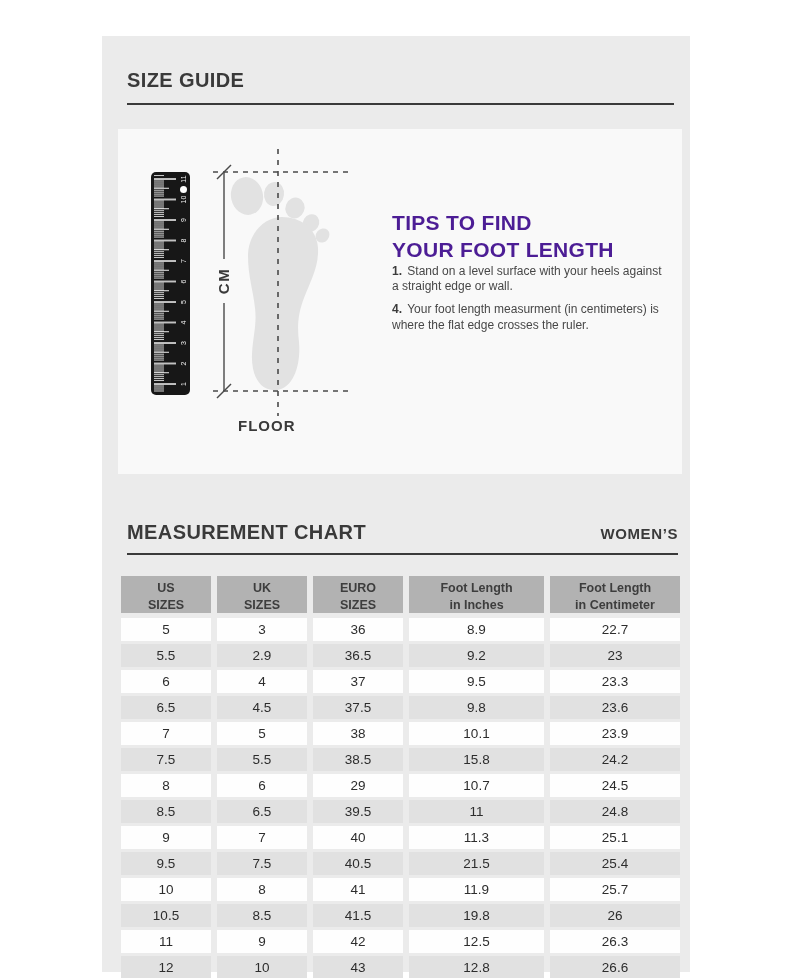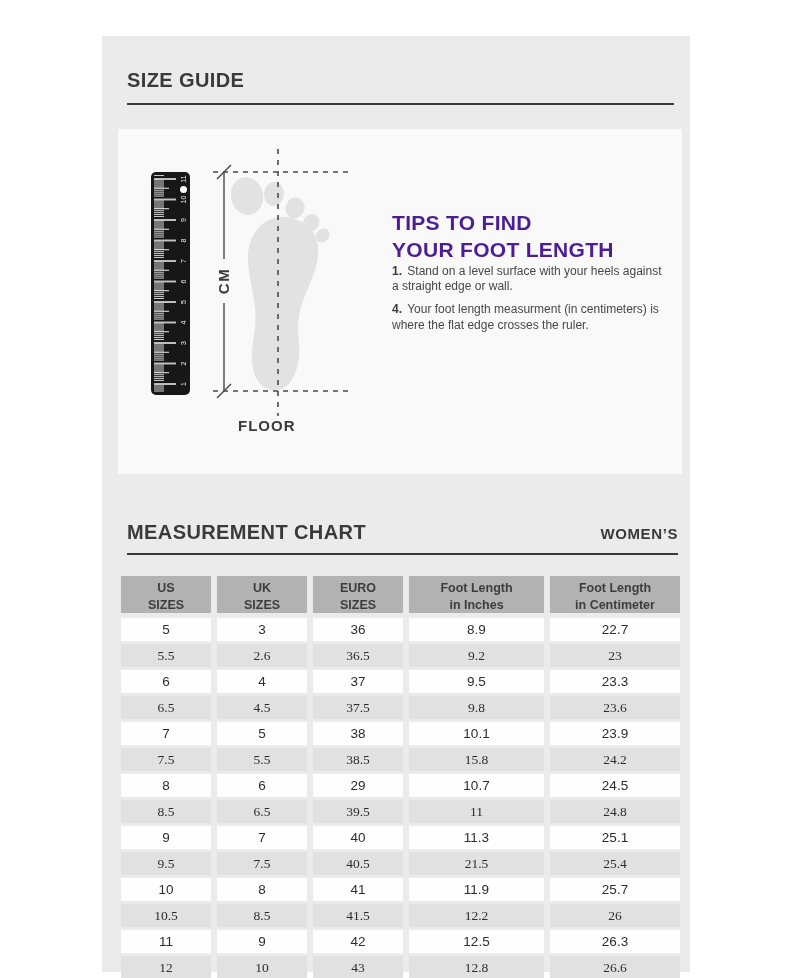--- a/index.html
+++ b/index.html
@@ -34,21 +34,21 @@
   .chart-header .category { font-size:15px; font-weight:700; letter-spacing:0.6px; color:#3a3a3a; }
 
   
   .table-head, .table-body { display:grid; grid-template-columns:90px 90px 90px 135px 130px;
                              column-gap:6px; margin-left:19px; margin-right:16px; }
   .table-head { margin-top:21px; }
   .table-body { margin-top:5px; row-gap:3px; }
   .hcell { height:37px; background:#b2b2b2; color:#3d3d3d; font-size:12.5px; font-weight:700;
            display:flex; flex-direction:column; justify-content:flex-end; align-items:center; line-height:1.32; }
   .cell { height:23px; line-height:23px; text-align:center; font-size:13.5px; color:#2d2d2d; background:#fefefe; }
-  .cell.alt { background:#e1e1e1;font-family:Liberation Serif, serif; }
+  .cell.alt { background:#e1e1e1; }
 </style>
 </head>
 <body>
 
 <div class="canvas">
   <div class="page">
 
     <h1 class="sg-title">SIZE GUIDE</h1>
 
     <div class="diagram-box">
@@ -149,21 +149,21 @@
           <span>in Centimeter</span>
         </div>
       </div>
     <div class="table-body">
         <div class="cell">5</div>
         <div class="cell">3</div>
         <div class="cell">36</div>
         <div class="cell">8.9</div>
         <div class="cell">22.7</div>
         <div class="cell alt">5.5</div>
-        <div class="cell alt">2.6</div>
+        <div class="cell alt">2.9</div>
         <div class="cell alt">36.5</div>
         <div class="cell alt">9.2</div>
         <div class="cell alt">23</div>
         <div class="cell">6</div>
         <div class="cell">4</div>
         <div class="cell">37</div>
         <div class="cell">9.5</div>
         <div class="cell">23.3</div>
         <div class="cell alt">6.5</div>
         <div class="cell alt">4.5</div>
@@ -201,21 +201,21 @@
         <div class="cell alt">21.5</div>
         <div class="cell alt">25.4</div>
         <div class="cell">10</div>
         <div class="cell">8</div>
         <div class="cell">41</div>
         <div class="cell">11.9</div>
         <div class="cell">25.7</div>
         <div class="cell alt">10.5</div>
         <div class="cell alt">8.5</div>
         <div class="cell alt">41.5</div>
-        <div class="cell alt">12.2</div>
+        <div class="cell alt">19.8</div>
         <div class="cell alt">26</div>
         <div class="cell">11</div>
         <div class="cell">9</div>
         <div class="cell">42</div>
         <div class="cell">12.5</div>
         <div class="cell">26.3</div>
         <div class="cell alt">12</div>
         <div class="cell alt">10</div>
         <div class="cell alt">43</div>
         <div class="cell alt">12.8</div>

